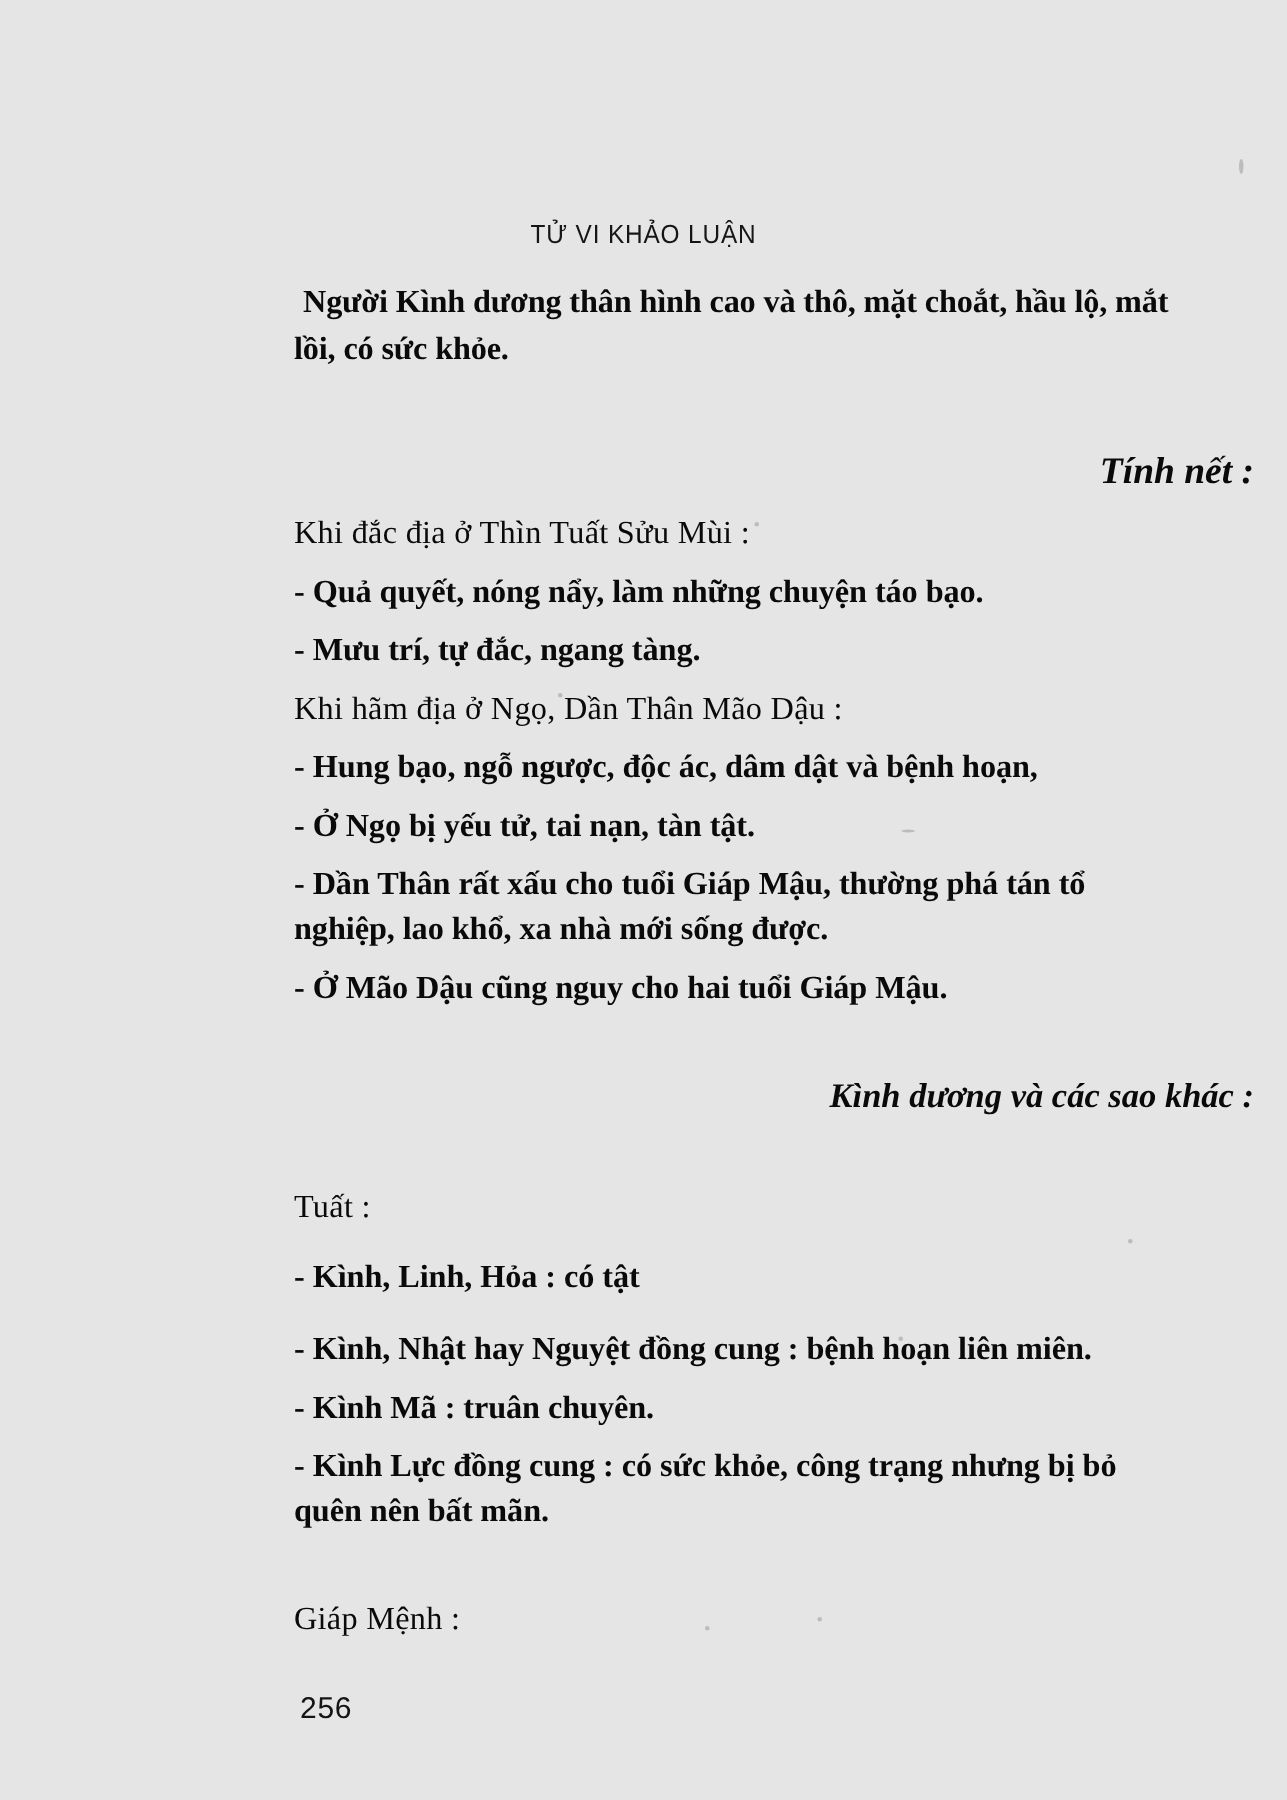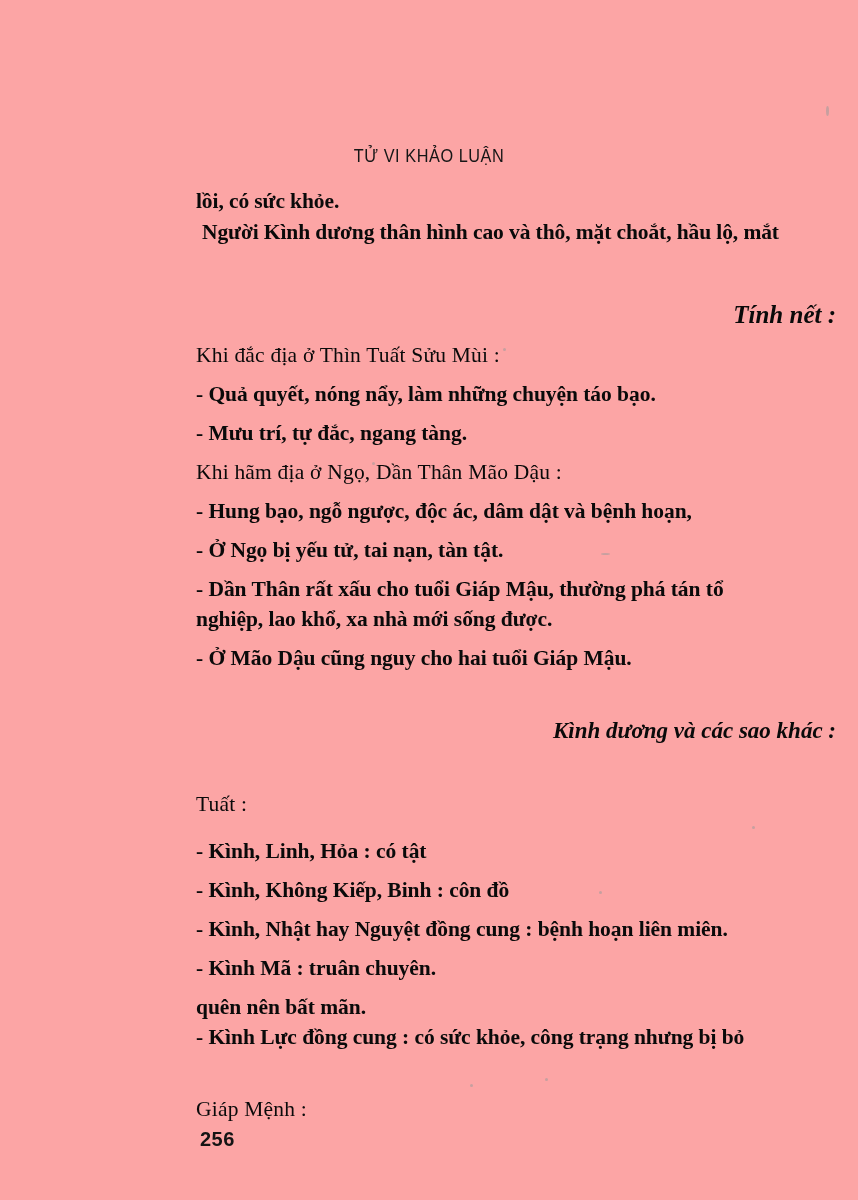--- a/index.html
+++ b/index.html
@@ -8,21 +8,21 @@
     background: #ffffff;
   }
   body {
     font-family: "Liberation Serif", "DejaVu Serif", serif;
     color: #000000;
   }
   .page {
     position: relative;
     width: 858px;
     height: 1200px;
-    background: #fca5a5;
+    background: #e5e5e5;
     overflow: hidden;
   }
 
   
   .running-head {
     position: absolute;
     top: 146px;
     left: 0;
     width: 858px;
     text-align: center;
@@ -94,21 +94,21 @@
     letter-spacing: -0.05px;
   }
 
   
   .folio {
     position: absolute;
     left: 200px;
     top: 1128px;
     font-family: "Liberation Sans", "DejaVu Sans", sans-serif;
     font-size: 20px;
-    font-weight: 700;
+    font-weight: 400;
     color: #141414;
     letter-spacing: 0.5px;
   }
 
   
   .speck {
     position: absolute;
     background: #9a9a9a;
     border-radius: 50%;
     opacity: 0.55;
@@ -125,22 +125,22 @@
   <div class="speck" style="left:752px; top:826px; width:3px; height:3px;"></div>
   <div class="speck" style="left:470px; top:1084px; width:3px; height:3px;"></div>
   <div class="speck" style="left:545px; top:1078px; width:3px; height:3px;"></div>
   <div class="speck" style="left:372px; top:462px; width:3px; height:3px;"></div>
   <div class="speck" style="left:599px; top:891px; width:3px; height:3px;"></div>
 
   <div class="running-head">TỬ VI KHẢO LUẬN</div>
 
   <div class="body-block">
 
+    <p class="para indent">Người Kình dương thân hình cao và thô, mặt choắt, hầu lộ, mắt</p>
     <p class="para">lồi, có sức khỏe.</p>
-    <p class="para indent">Người Kình dương thân hình cao và thô, mặt choắt, hầu lộ, mắt</p>
 
     <div class="gap-sm"></div>
 
 
     <div class="gap-xl"></div>
 
     <h2 class="sec-head">Tính nết :</h2>
 
     <div class="gap-sm"></div>
 
@@ -182,34 +182,33 @@
     <div class="gap-xl"></div>
 
     <p class="sub-head">Tuất :</p>
 
     <div class="gap-md"></div>
 
     <p class="list-line">- Kình, Linh, Hỏa : có tật</p>
 
     <div class="gap-sm"></div>
 
-    <p class="list-line">- Kình, Không Kiếp, Binh : côn đồ</p>
 
     <div class="gap-sm"></div>
 
     <p class="list-line">- Kình, Nhật hay Nguyệt đồng cung : bệnh hoạn liên miên.</p>
 
     <div class="gap-sm"></div>
 
     <p class="list-line">- Kình Mã : truân chuyên.</p>
 
     <div class="gap-sm"></div>
 
+    <p class="list-line">- Kình Lực đồng cung : có sức khỏe, công trạng nhưng bị bỏ</p>
     <p class="list-line">quên nên bất mãn.</p>
-    <p class="list-line">- Kình Lực đồng cung : có sức khỏe, công trạng nhưng bị bỏ</p>
 
     <div class="gap-xl"></div>
 
     <p class="sub-head">Giáp Mệnh :</p>
 
   </div>
 
   <div class="folio">256</div>
 
 </div>

